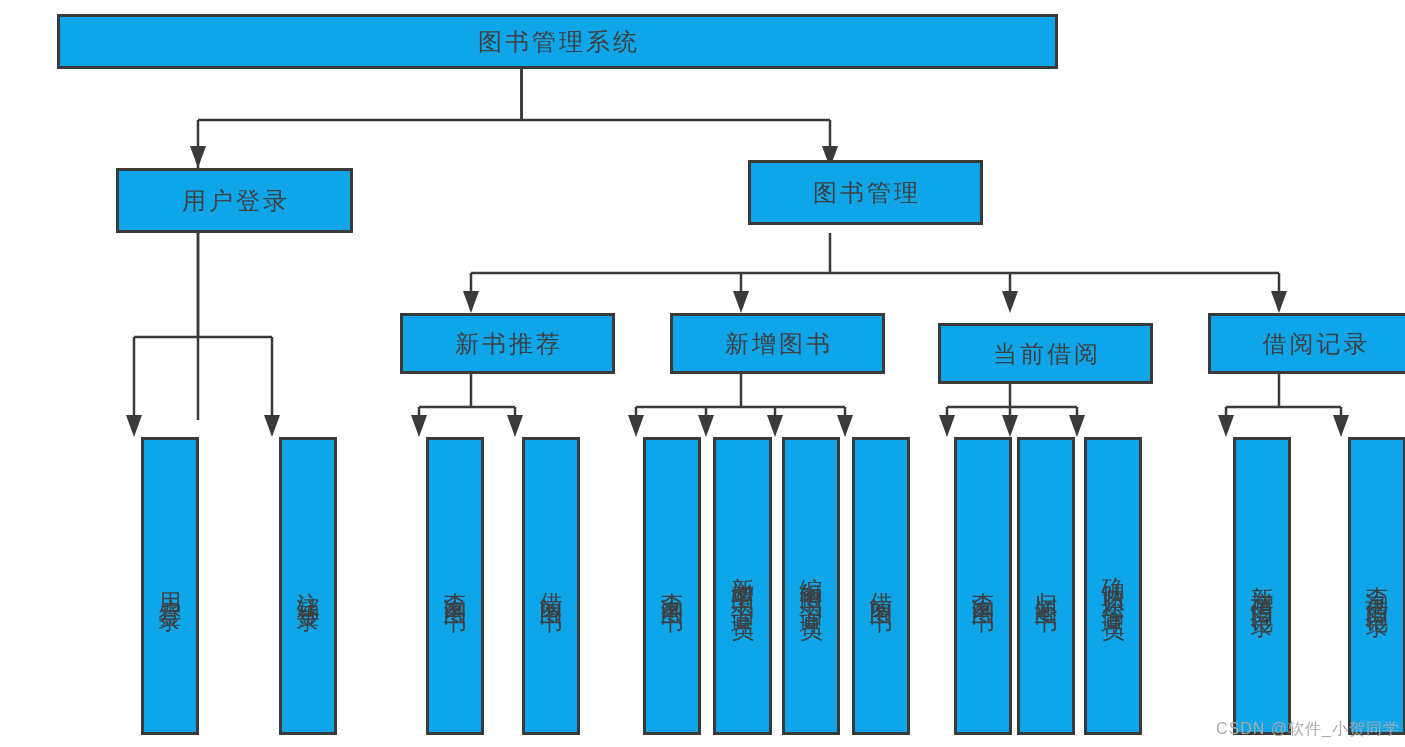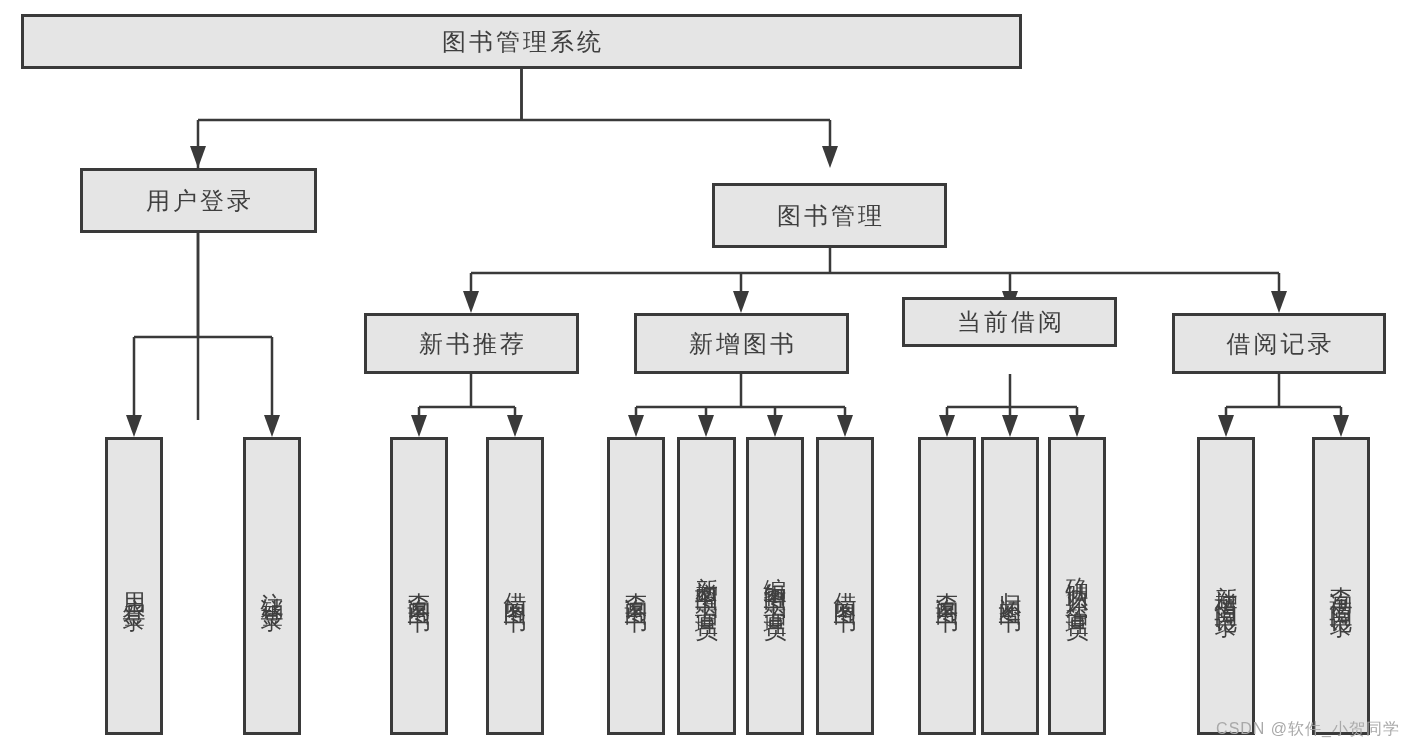--- a/index.html
+++ b/index.html
@@ -8,26 +8,27 @@
     width: 1405px;
     height: 747px;
     background: var(--background, #ffffff);
     overflow: hidden;
     font-family: "Liberation Sans", "DejaVu Sans", sans-serif;
   }
   .node {
     position: absolute;
     box-sizing: border-box;
     border: 3px solid var(--line, #3a3a3a);
-    background: #e5e5e5;
+    background: #0ea5e9;
     display: flex;
     align-items: center;
     justify-content: center;
     color: var(--text, #3f3f3f);
     z-index: 2;
+    margin-left: 36px;
   }
   .h-node {
     font-size: 24px;
     letter-spacing: 3px;
     text-indent: 3px;
     white-space: nowrap;
   }
   .v-node {
     writing-mode: vertical-rl;
     font-size: 23px;
@@ -104,25 +105,25 @@
     <g>
       <path d="M1279 374 V407 M1226 407 H1341 M1226 407 V419 M1341 407 V419"></path>
       <polygon points="1226,437 1218,415 1234,415"></polygon>
       <polygon points="1341,437 1333,415 1349,415"></polygon>
     </g>
   </svg>
 
   <div class="node h-node" style="left:21px; top:14px; width:1001px; height:55px;">图书管理系统</div>
 
   <div class="node h-node" style="left:80px; top:168px; width:237px; height:65px;">用户登录</div>
-  <div class="node h-node" style="left:712px; top:183px; width:235px; height:65px;">图书管理</div>
+  <div class="node h-node" style="left:712px; top:160px; width:235px; height:65px;">图书管理</div>
 
   <div class="node h-node" style="left:364px; top:313px; width:215px; height:61px;">新书推荐</div>
   <div class="node h-node" style="left:634px; top:313px; width:215px; height:61px;">新增图书</div>
-  <div class="node h-node" style="left:902px; top:297px; width:215px; height:50px;">当前借阅</div>
+  <div class="node h-node" style="left:902px; top:323px; width:215px; height:61px;">当前借阅</div>
   <div class="node h-node" style="left:1172px; top:313px; width:214px; height:61px;text-align:center;">借阅记录</div>
 
   <div class="node v-node" style="left:105px; top:437px; width:58px; height:298px;">用户登录</div>
   <div class="node v-node" style="left:243px; top:437px; width:58px; height:298px;">注销登录</div>
 
   <div class="node v-node" style="left:390px; top:437px; width:58px; height:298px;">查询图书</div>
   <div class="node v-node" style="left:486px; top:437px; width:58px; height:298px;">借阅图书</div>
 
   <div class="node v-node" style="left:607px; top:437px; width:58px; height:298px;">查询图书</div>
   <div class="node v-node" style="left:677px; top:437px; width:59px; height:298px;">新增图书（管理员）</div>

